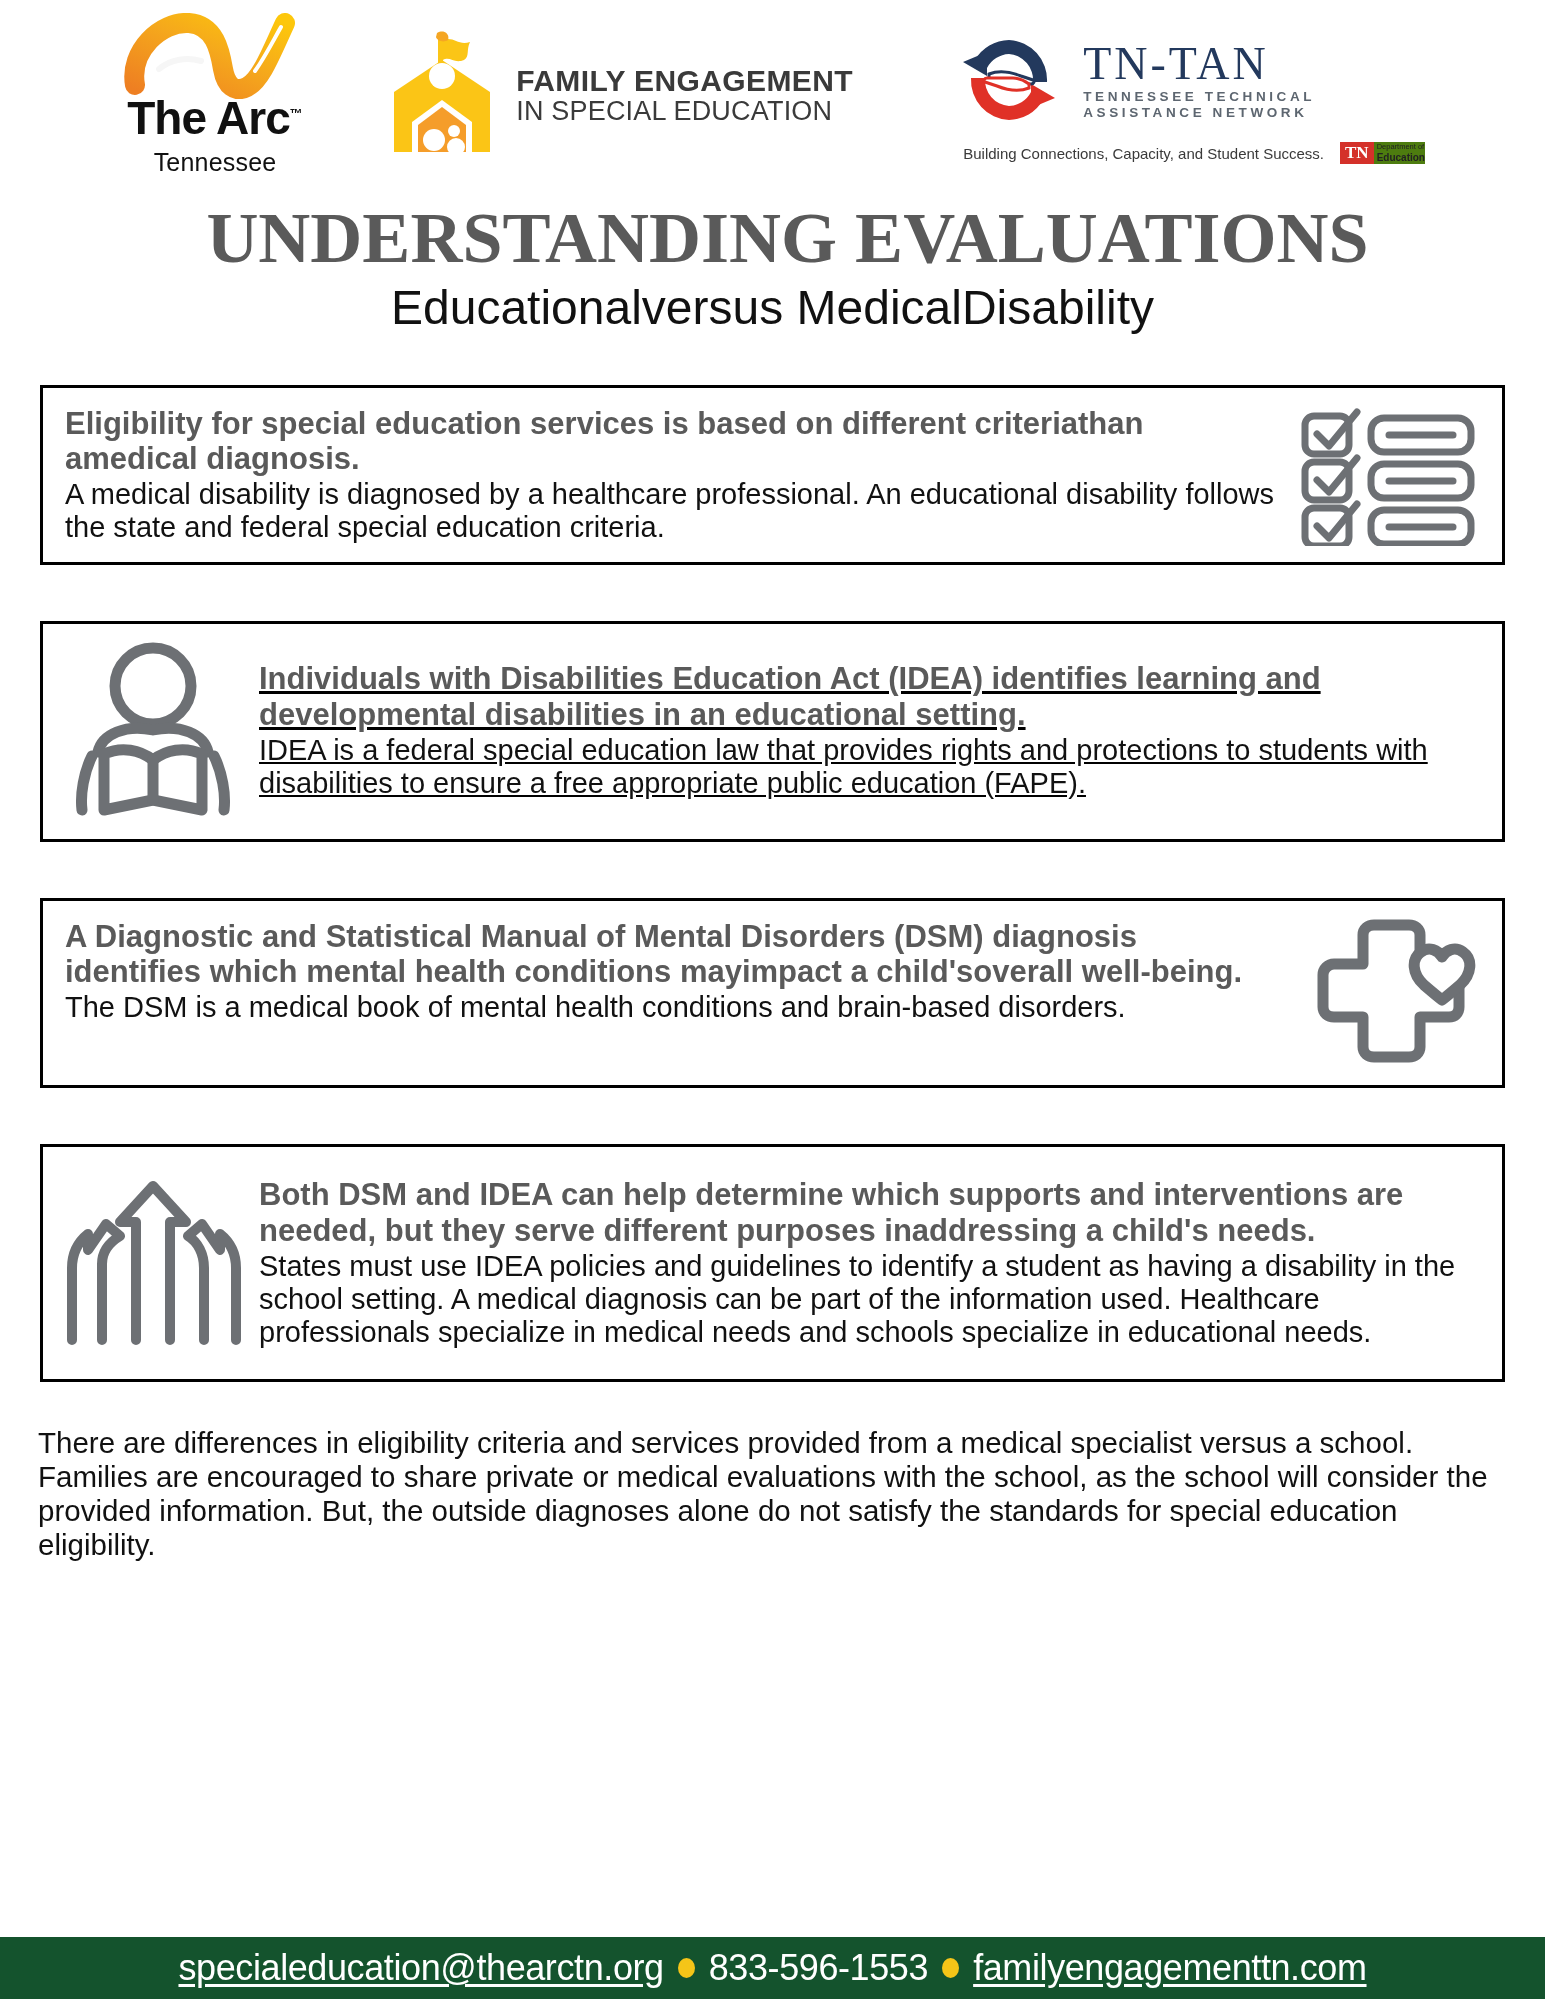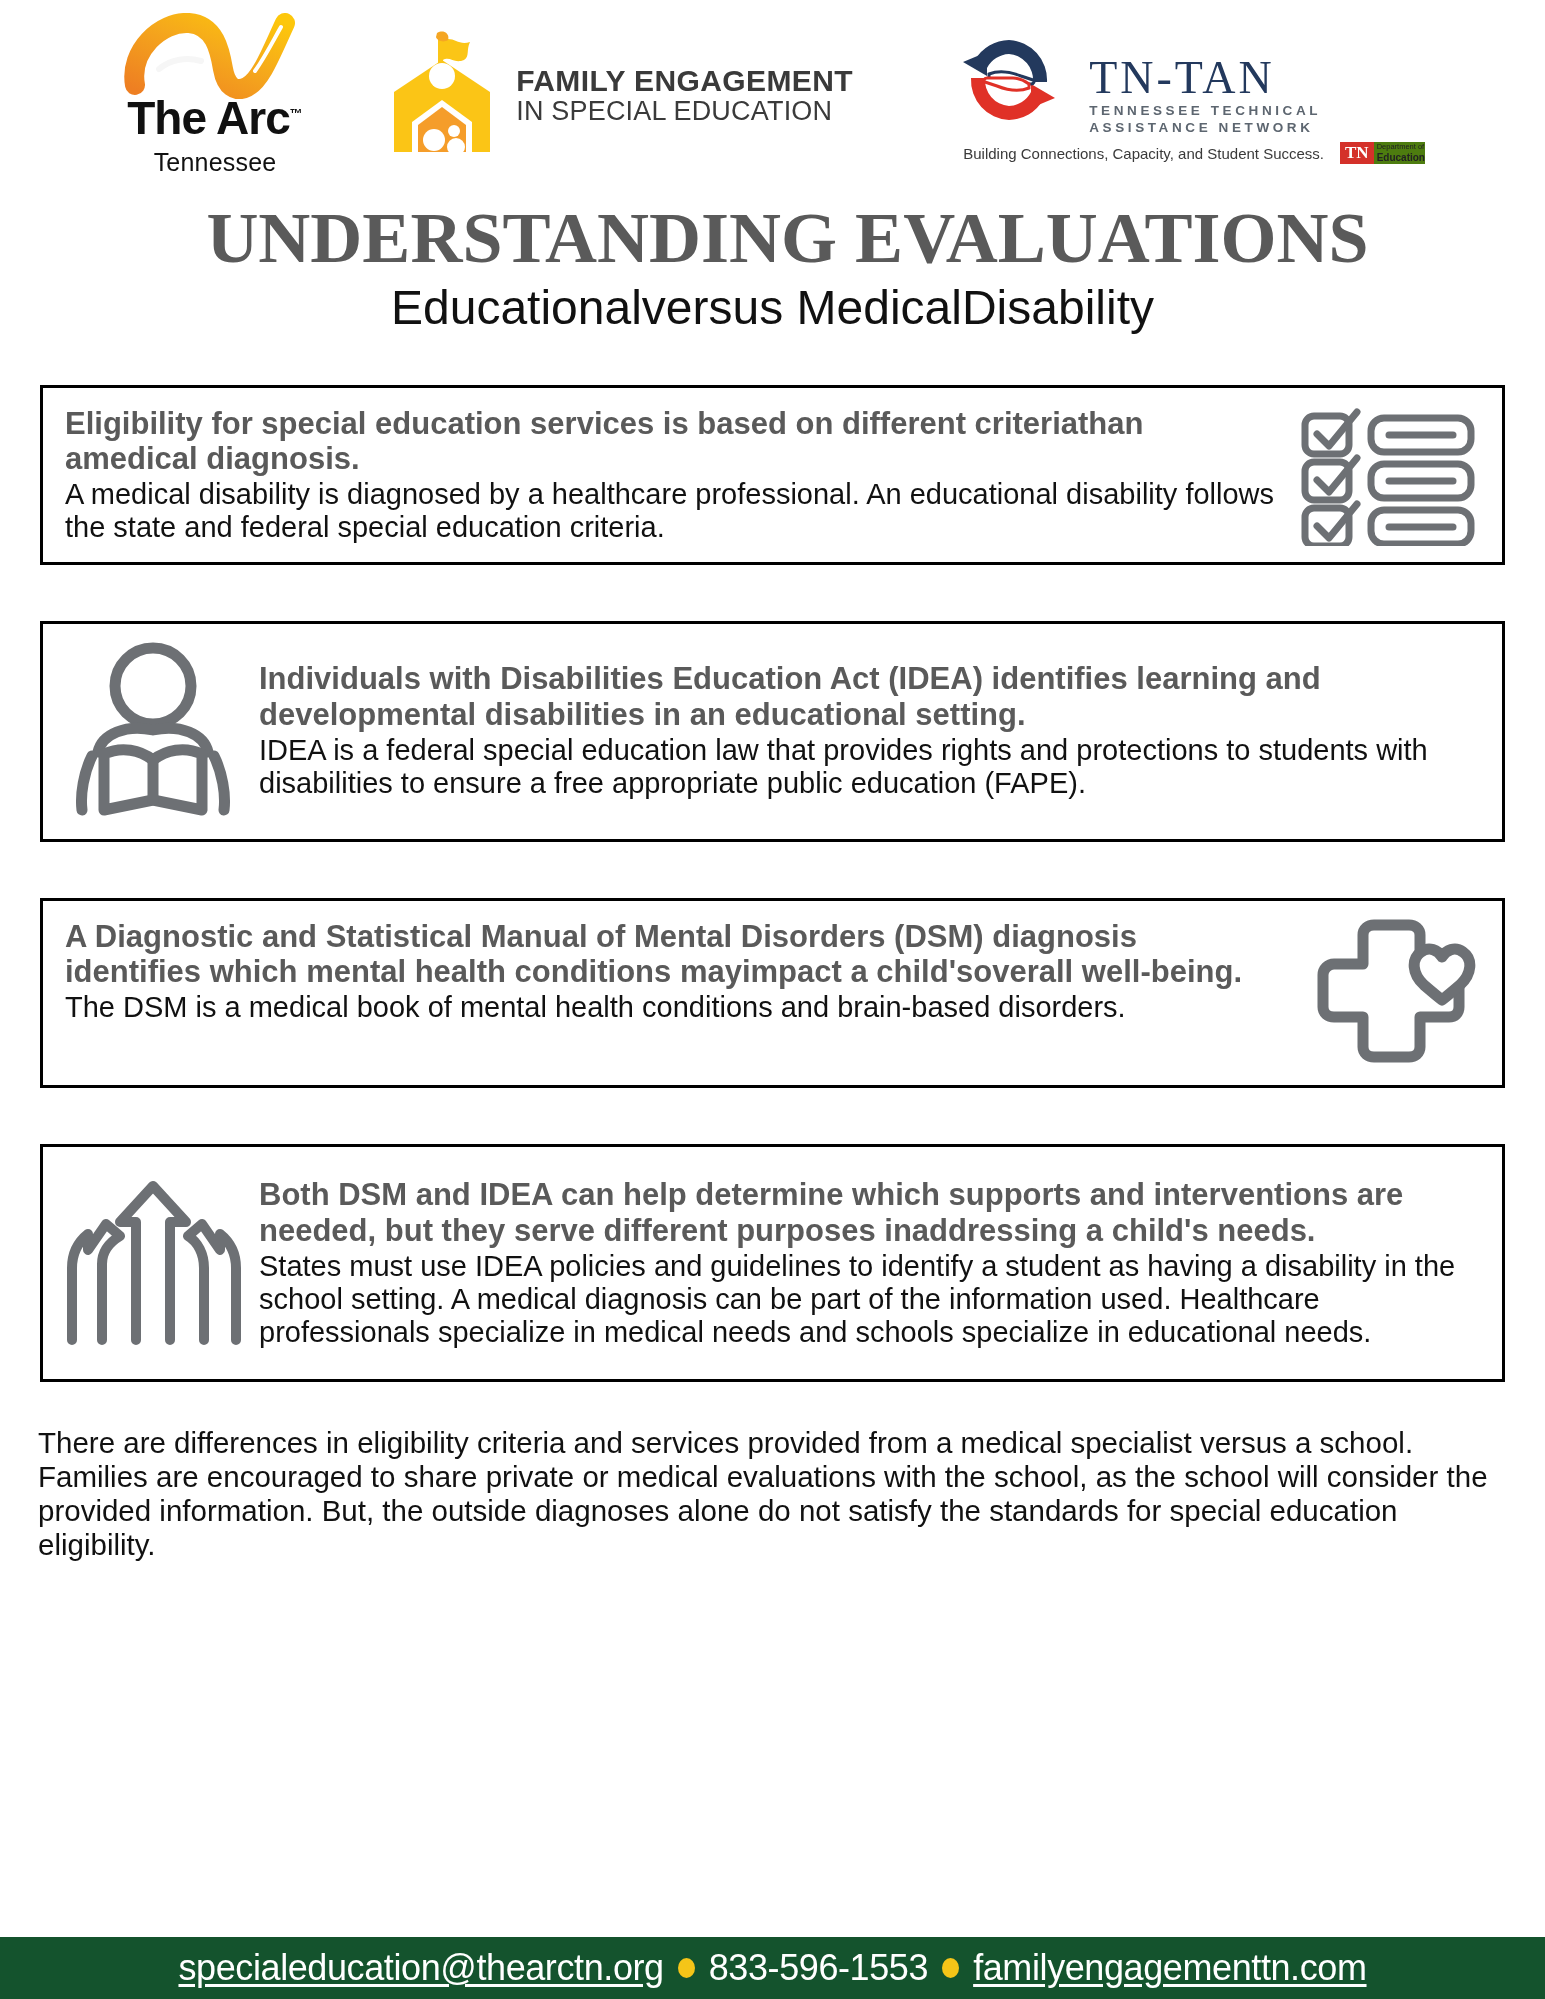--- a/index.html
+++ b/index.html
@@ -82,22 +82,22 @@
 
   
   .tntan-logo {
     display: flex;
     flex-direction: column;
     align-items: flex-start;
     padding-right: 80px;
   }
   .tntan-top {
     display: flex;
-    align-items: flex-end;
-    gap: 26px;
+    align-items: center;
+    gap: 20px;
   }
   .tntan-words { line-height: 1; }
   .tntan-name {
     font-family: "Liberation Serif", serif;
     font-size: 46px;
     font-weight: normal;
     letter-spacing: 3px;
     color: #23395d;
   }
   .tntan-sub1, .tntan-sub2 {
@@ -196,21 +196,21 @@
     flex: 0 0 auto;
     display: flex;
     align-items: center;
     justify-content: center;
   }
   .icon-left-slot { width: 200px; margin-right: 6px; }
   .icon-right-slot { width: 200px; margin-left: 10px; }
 
   
   #card-eligibility { min-height: 178px; padding: 18px 14px 16px 22px; }
-  #card-idea { min-height: 208px; padding: 14px 25px 16px 10px; align-items: center;}
+  #card-idea { min-height: 208px; padding: 14px 25px 16px 10px; align-items: center; text-decoration: underline;}
   #card-dsm { min-height: 172px; padding: 18px 14px 16px 22px; gap: 24px; }
   #card-both { min-height: 238px; padding: 16px 16px 16px 10px; align-items: center;}
 
   #card-idea .card-head, #card-both .card-head { font-size: 31px; }
 
   
   .closing {
     padding: 0 36px 0 38px;
     font-size: 29.5px;
     line-height: 1.16;

